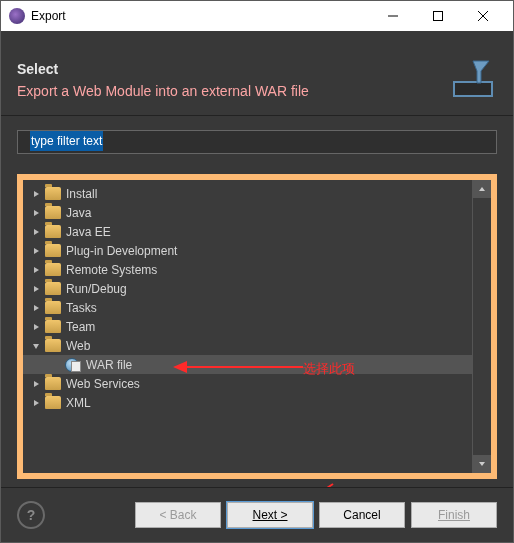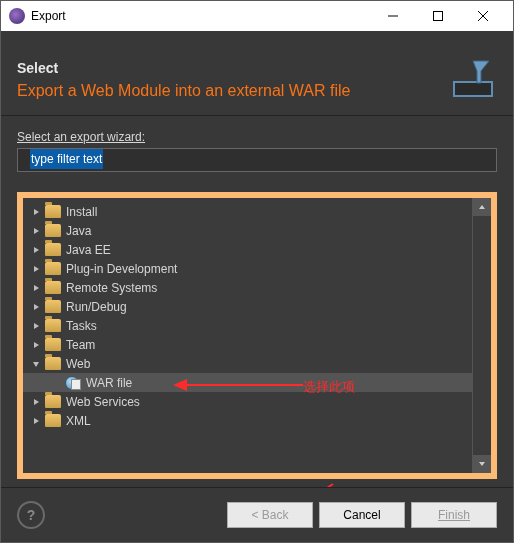--- a/index.html
+++ b/index.html
@@ -6,21 +6,21 @@
 .window{width:514px;height:543px;border:1px solid #5a5a5a;background:#fff;display:flex;flex-direction:column;box-sizing:border-box;position:relative}
 .titlebar{height:30px;background:#fff;display:flex;align-items:center;padding:0 8px 0 8px}
 .titlebar .appicon{width:16px;height:16px;border-radius:50%;background:radial-gradient(circle at 40% 40%,#9b70c7,#3b2a6b);margin-right:6px;flex:none}
 .titlebar .title{flex:1;color:#000;font-size:12px}
 .winbtns{display:flex;height:30px}
 .winbtn{width:45px;height:30px;display:flex;align-items:center;justify-content:center;color:#000}
 .winbtn svg{width:10px;height:10px;stroke:#000;stroke-width:1;fill:none}
 .header{background:#383838;border-bottom:1px solid #222;padding:28px 16px 14px 16px;display:flex;align-items:center;position:relative}
 .header-text{flex:1}
 .header-title{color:#e8e8e8;font-size:14px;font-weight:600;margin-bottom:6px}
-.header-sub{color:#f97316;font-size:16px}
+.header-sub{color:#fca5a5;font-size:14px}
 .header-icon{width:52px;height:42px;flex:none;position:relative}
 .header-icon .tray{position:absolute;bottom:4px;left:8px;width:36px;height:12px;border:2px solid #5f8db3;background:#2a2a2a}
 .header-icon .arrow{position:absolute;top:0;left:22px}
 .body{background:#383838;flex:1;padding:14px 16px 8px 16px;display:flex;flex-direction:column;position:relative;min-height:0}
 .label{color:#d6d6d6;margin-bottom:4px;text-decoration:underline;text-decoration-color:#d6d6d6}
 .filter{background:#2f2f2f;border:1px solid #666;height:22px;padding:0 12px;color:#0aa5ff;position:relative}
 .filter .seltext{background:#0a5da6;color:#fff;padding:0 1px;display:inline-block;line-height:20px}
 .tree-wrap{margin-top:20px;border:6px solid #fdba74;background:#3b3b3b;flex:1;overflow:hidden;position:relative;min-height:0}
 .tree{position:absolute;inset:0;right:18px;overflow:hidden;padding:4px 0}
 .vscroll{position:absolute;right:0;top:0;bottom:0;width:18px;background:#3b3b3b;border-left:1px solid #555}
@@ -86,21 +86,20 @@
     </div>
     <div class="header-icon">
       <div class="tray"></div>
       <svg class="arrow" width="24" height="30">
           <path d="M6 2 L22 2 L14 12 L14 24 L10 24 L10 12 Z" fill="#6d9cc2" stroke="#3a668c"></path>
         </svg>
     </div>
   </div>
 
   <div class="body">
-    <div class="label">Select an export wizard:</div>
     <div class="filter">
       <span class="seltext">type filter text</span>
     </div>
 
     <div class="tree-wrap">
       <div class="tree" id="tree">
           <div class="node">
             <span class="ind" style="width: 6px;"></span>
             <span class="twisty">
               <svg viewBox="0 0 8 8">
@@ -249,20 +248,23 @@
           <path d="M70 0 L12 38" stroke="#ff2a2a" stroke-width="2" fill="none"></path>
           <path d="M4 44 L10 30 L20 40 Z" fill="#ff2a2a"></path>
         </svg>
     </div>
   </div>
 
   <div class="footer">
     <div class="help">?</div>
     <div class="fbtns">
       <div class="fbtn disabled">&lt; Back</div>
+      <div class="fbtn default">
+          <span style="text-decoration:underline">Next &gt;</span>
+        </div>
       <div class="fbtn">Cancel</div>
       <div class="fbtn disabled">
           <span style="text-decoration:underline">Finish</span>
         </div>
     </div>
   </div>
 
 </div>
 
 </body></html>

